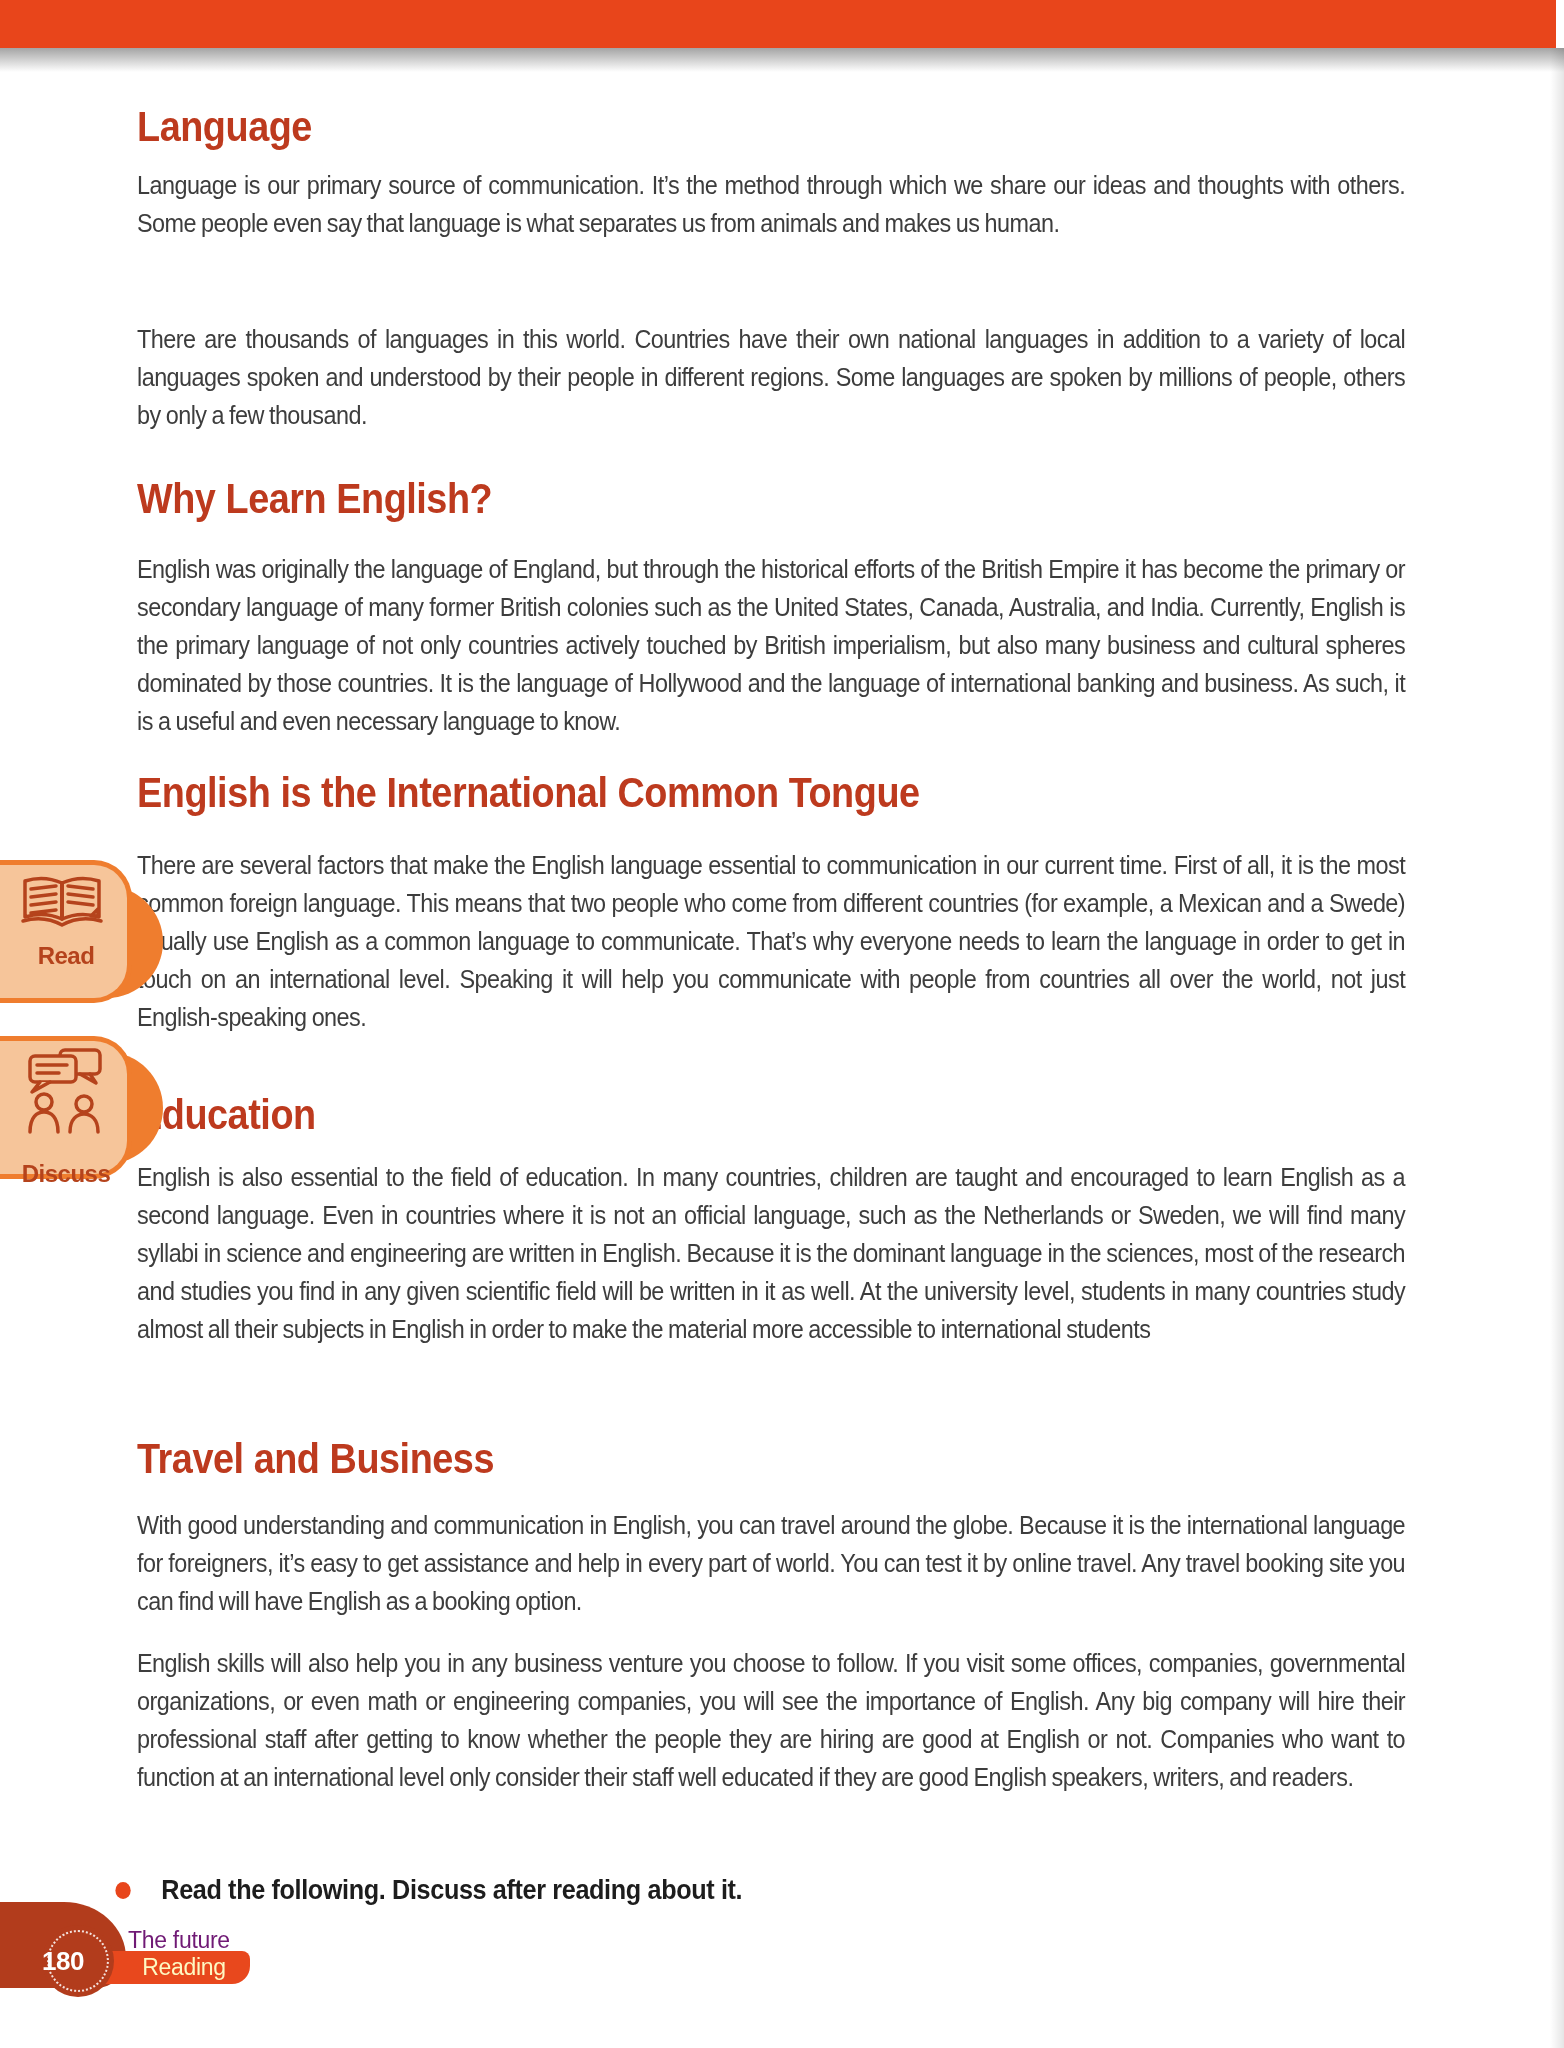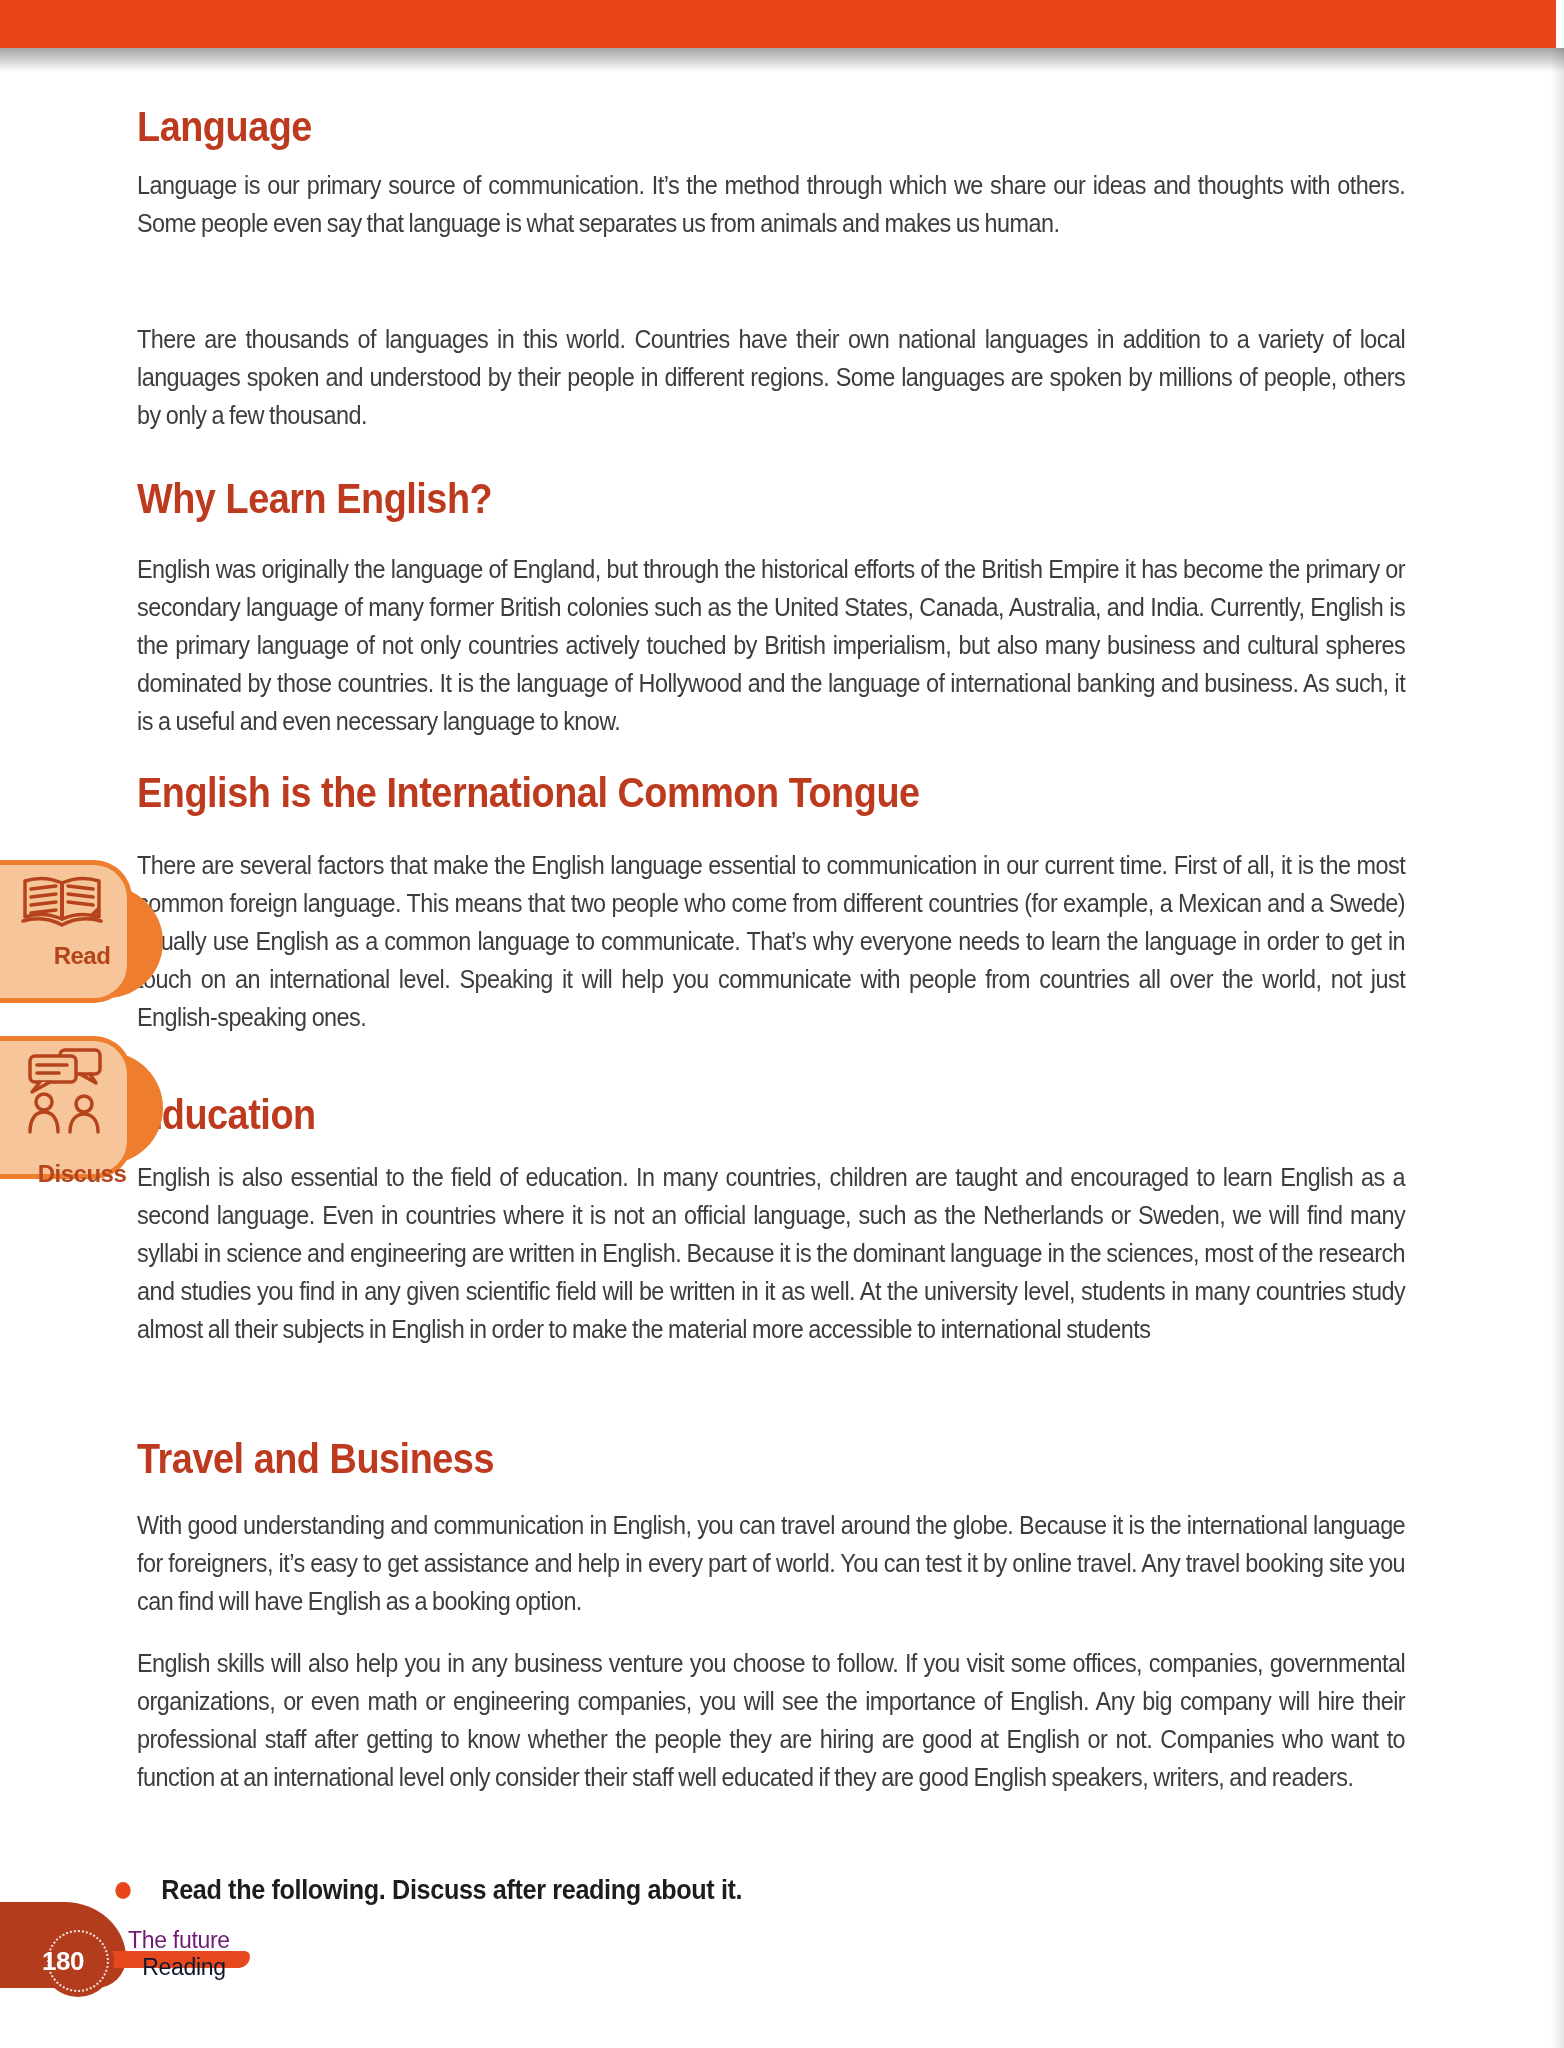--- a/index.html
+++ b/index.html
@@ -24,28 +24,28 @@
   .bullet-row{position:absolute;left:-24px;top:1874px;display:flex;align-items:center;}
   .bullet-dot{width:17px;height:17px;border-radius:50%;background:#e8451b;flex:0 0 auto;}
   .bullet-text{margin-left:34px;font-size:28px;font-weight:bold;color:#1d1d1d;letter-spacing:-0.4px;}
 
   
   .badge-bulge{position:absolute;left:0;width:163px;height:112px;background:#ef7d2e;
     border-radius:0 56px 56px 0;}
   .badge-panel{position:absolute;left:0;width:132px;height:143px;box-sizing:border-box;
     background:#f6c59a;border:5px solid #ef7d2e;border-left:none;border-radius:0 38px 38px 0;}
   .badge-label{position:absolute;width:132px;text-align:center;font-size:24px;font-weight:bold;
-    color:#b5431c;letter-spacing:-0.5px;margin-left:16px;}
+    color:#b5431c;letter-spacing:-0.5px;}
   .badge-icon{position:absolute;left:14px;}
 
   
   .footer-shape{position:absolute;left:0;top:1902px;width:126px;height:86px;background:#b23c1c;
     border-radius:0 62px 30px 0 / 0 56px 30px 0;z-index:1;}
-  .reading-bar{position:absolute;left:92px;top:1951px;width:158px;height:17px;background:#e8481d;
-    border-radius:0 8px 18px 0;z-index:2;color:#0f172a;font-size:23px;line-height:33px;
+  .reading-bar{position:absolute;left:92px;top:1951px;width:158px;height:33px;background:#e8481d;
+    border-radius:0 8px 18px 0;z-index:2;color:#fef9c3;font-size:23px;line-height:33px;
     text-align:center;padding-left:26px;box-sizing:border-box;letter-spacing:-0.3px;}
   .page-circle{position:absolute;left:42px;top:1925px;width:72px;height:72px;border-radius:50%;
     background:#b23c1c;z-index:3;display:flex;align-items:center;justify-content:flex-start;}
   .page-circle .ring{position:absolute;inset:5px;border:2px dotted rgba(255,255,255,.85);
     border-radius:50%;}
   .page-num{color:#ffffff;font-size:26px;font-weight:bold;letter-spacing:-0.5px;}
   .unit-title{position:absolute;left:128px;top:1927px;font-size:23px;font-weight:normal;
     color:#701a75;letter-spacing:-0.3px;z-index:3;}
 </style>
 </head>

